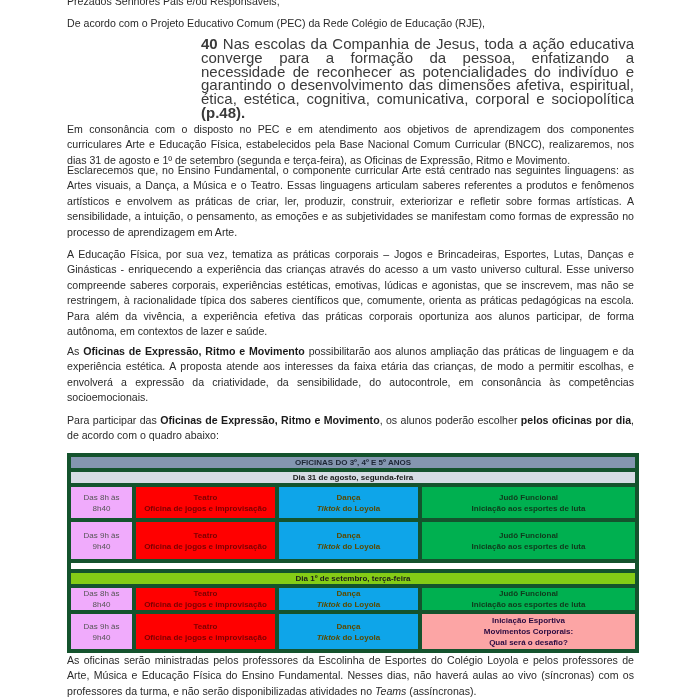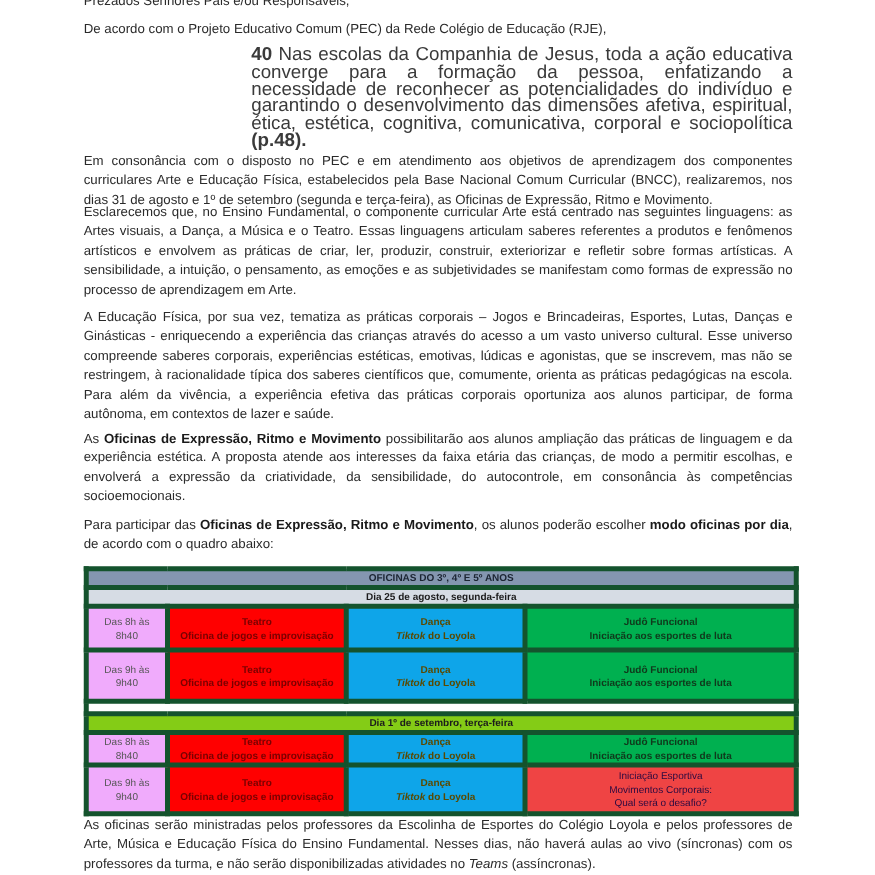--- a/index.html
+++ b/index.html
@@ -16,21 +16,21 @@
   table.sched { position: absolute; left: 67px; top: 453px; width: 572px; border-collapse: collapse;
                 font-family: "Liberation Sans", sans-serif; font-size: 8px; }
   table.sched td { border: 4px solid #14532d; padding: 0; text-align: center; vertical-align: middle; line-height: 11px; }
   .hdr { background: #8496b0; color: #1c2533; font-weight: bold; height: 11px; }
   .day { background: #d6dce4; color: #1c1c1c; font-weight: bold; height: 10px; }
   .day2 { background: #84cc16; }
   .time { background: #f0abfc; color: #555; width: 61px; font-size: 8px; }
   .red { background: #ff0000; color: #7a0000; font-weight: bold; width: 139px; }
   .yellow { background: #0ea5e9; color: #5a4a00; font-weight: bold; width: 139px; }
   .green { background: #00b050; color: #0f3a1c; font-weight: bold; }
-  .purple { background: #ef4444; color: #2a0a40; font-weight: normal; }
+  .purple { background: #fca5a5; color: #2a0a40; font-weight: bold; }
   .blank { background: #ffffff; height: 10px; }
   .blank td { border-left: 1px solid #5a5a5a; border-right: 1px solid #5a5a5a; }
   .row36 { height: 35px; }
   .row42 { height: 41px; }
   .row24 { height: 23px; }
   .row40 { height: 39px; }
   i { font-style: italic; }
 </style>
 </head>
 <body>
@@ -41,29 +41,29 @@
   <p class="p" style="top:16px;">De acordo com o Projeto Educativo Comum (PEC) da Rede Colégio de Educação (RJE),</p>
 
   <p class="quote" style="top:37px;"><span class="num">40</span><span> Nas escolas da Companhia de Jesus, toda a ação educativa converge para a formação da pessoa, enfatizando a necessidade de reconhecer as potencialidades do indivíduo e garantindo o desenvolvimento das dimensões afetiva, espiritual, ética, estética, cognitiva, comunicativa, corporal e sociopolítica </span><span class="ref">(p.48).</span></p>
 
   <p class="p" style="top:122px;">Em consonância com o disposto no PEC e em atendimento aos objetivos de aprendizagem dos componentes curriculares Arte e Educação Física, estabelecidos pela Base Nacional Comum Curricular (BNCC), realizaremos, nos dias 31 de agosto e 1º de setembro (segunda e terça-feira), as Oficinas de Expressão, Ritmo e Movimento.</p>
   <p class="p" style="top:163px;">Esclarecemos que, no Ensino Fundamental, o componente curricular Arte está centrado nas seguintes linguagens: as Artes visuais, a Dança, a Música e o Teatro. Essas linguagens articulam saberes referentes a produtos e fenômenos artísticos e envolvem as práticas de criar, ler, produzir, construir, exteriorizar e refletir sobre formas artísticas. A sensibilidade, a intuição, o pensamento, as emoções e as subjetividades se manifestam como formas de expressão no processo de aprendizagem em Arte.</p>
   <p class="p" style="top:247px;">A Educação Física, por sua vez, tematiza as práticas corporais – Jogos e Brincadeiras, Esportes, Lutas, Danças e Ginásticas - enriquecendo a experiência das crianças através do acesso a um vasto universo cultural. Esse universo compreende saberes corporais, experiências estéticas, emotivas, lúdicas e agonistas, que se inscrevem, mas não se restringem, à racionalidade típica dos saberes científicos que, comumente, orienta as práticas pedagógicas na escola. Para além da vivência, a experiência efetiva das práticas corporais oportuniza aos alunos participar, de forma autônoma, em contextos de lazer e saúde.</p>
 
   <p class="p" style="top:344px;"><span>As </span><b>Oficinas de Expressão, Ritmo e Movimento</b><span> possibilitarão aos alunos ampliação das práticas de linguagem e da experiência estética. A proposta atende aos interesses da faixa etária das crianças, de modo a permitir escolhas, e envolverá a expressão da criatividade, da sensibilidade, do autocontrole, em consonância às competências socioemocionais.</span></p>
 
-  <p class="p" style="top:413px;"><span>Para participar das </span><b>Oficinas de Expressão, Ritmo e Movimento</b><span>, os alunos poderão escolher </span><b>modo oficinas por dia</b><span>, de acordo com o quadro abaixo:</span></p>
+  <p class="p" style="top:413px;"><span>Para participar das </span><b>Oficinas de Expressão, Ritmo e Movimento</b><span>, os alunos poderão escolher </span><b>pelos oficinas por dia</b><span>, de acordo com o quadro abaixo:</span></p>
 
   <table class="sched">
     <tbody>
         <tr>
       <td colspan="4" class="hdr">OFICINAS DO 3º, 4º E 5º ANOS</td>
     </tr>
     <tr>
-      <td colspan="4" class="day">Dia 25 de agosto, segunda-feira</td>
+      <td colspan="4" class="day">Dia 31 de agosto, segunda-feira</td>
     </tr>
     <tr class="row36">
       <td class="time"><span>Das 8h às</span><br><span>8h40</span></td>
       <td class="red"><span>Teatro</span><br><span>Oficina de jogos e improvisação</span></td>
       <td class="yellow"><span>Dança</span><br><i>Tiktok</i><span> do Loyola</span></td>
       <td class="green"><span>Judô Funcional</span><br><span>Iniciação aos esportes de luta</span></td>
     </tr>
     <tr class="row42">
       <td class="time"><span>Das 9h às</span><br><span>9h40</span></td>
       <td class="red"><span>Teatro</span><br><span>Oficina de jogos e improvisação</span></td>

